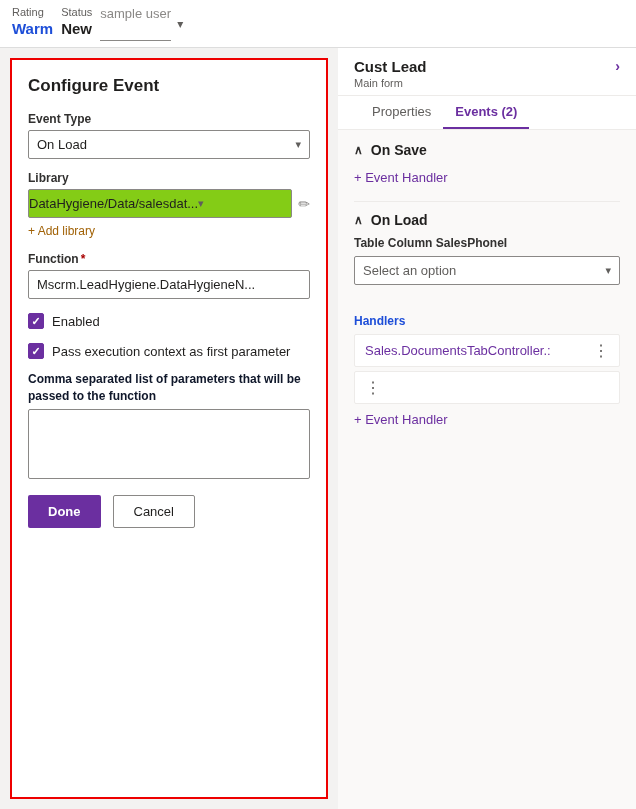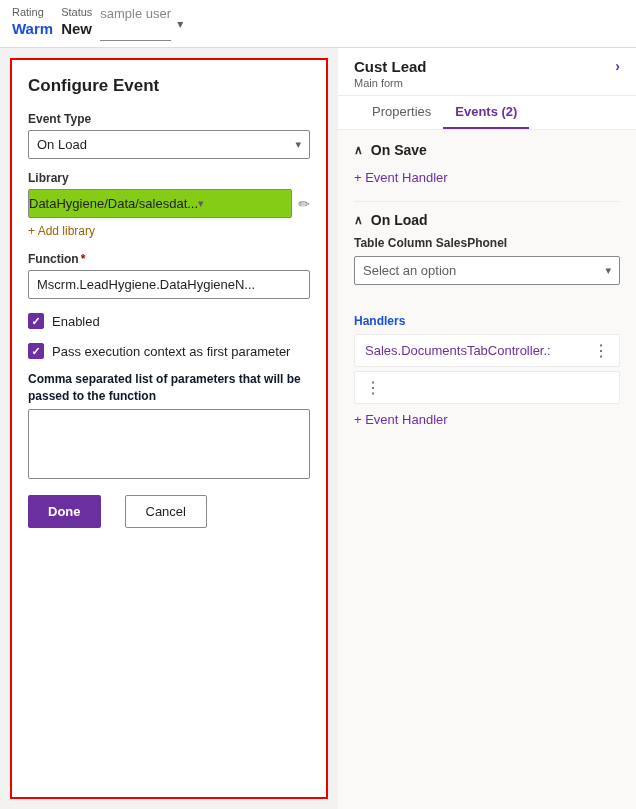--- a/index.html
+++ b/index.html
@@ -203,21 +203,21 @@
       font-size: 13px;
       color: #201f1e;
       width: 100%;
       height: 70px;
       font-family: inherit;
       resize: none;
     }
 
     .button-row {
       display: flex;
-      gap: 24px;
+      gap: 12px;
       margin-top: 4px;
     }
     .btn-done {
       background: #6b2fa0;
       color: #fff;
       border: none;
       padding: 8px 20px;
       font-size: 13px;
       font-weight: 600;
       cursor: pointer;

